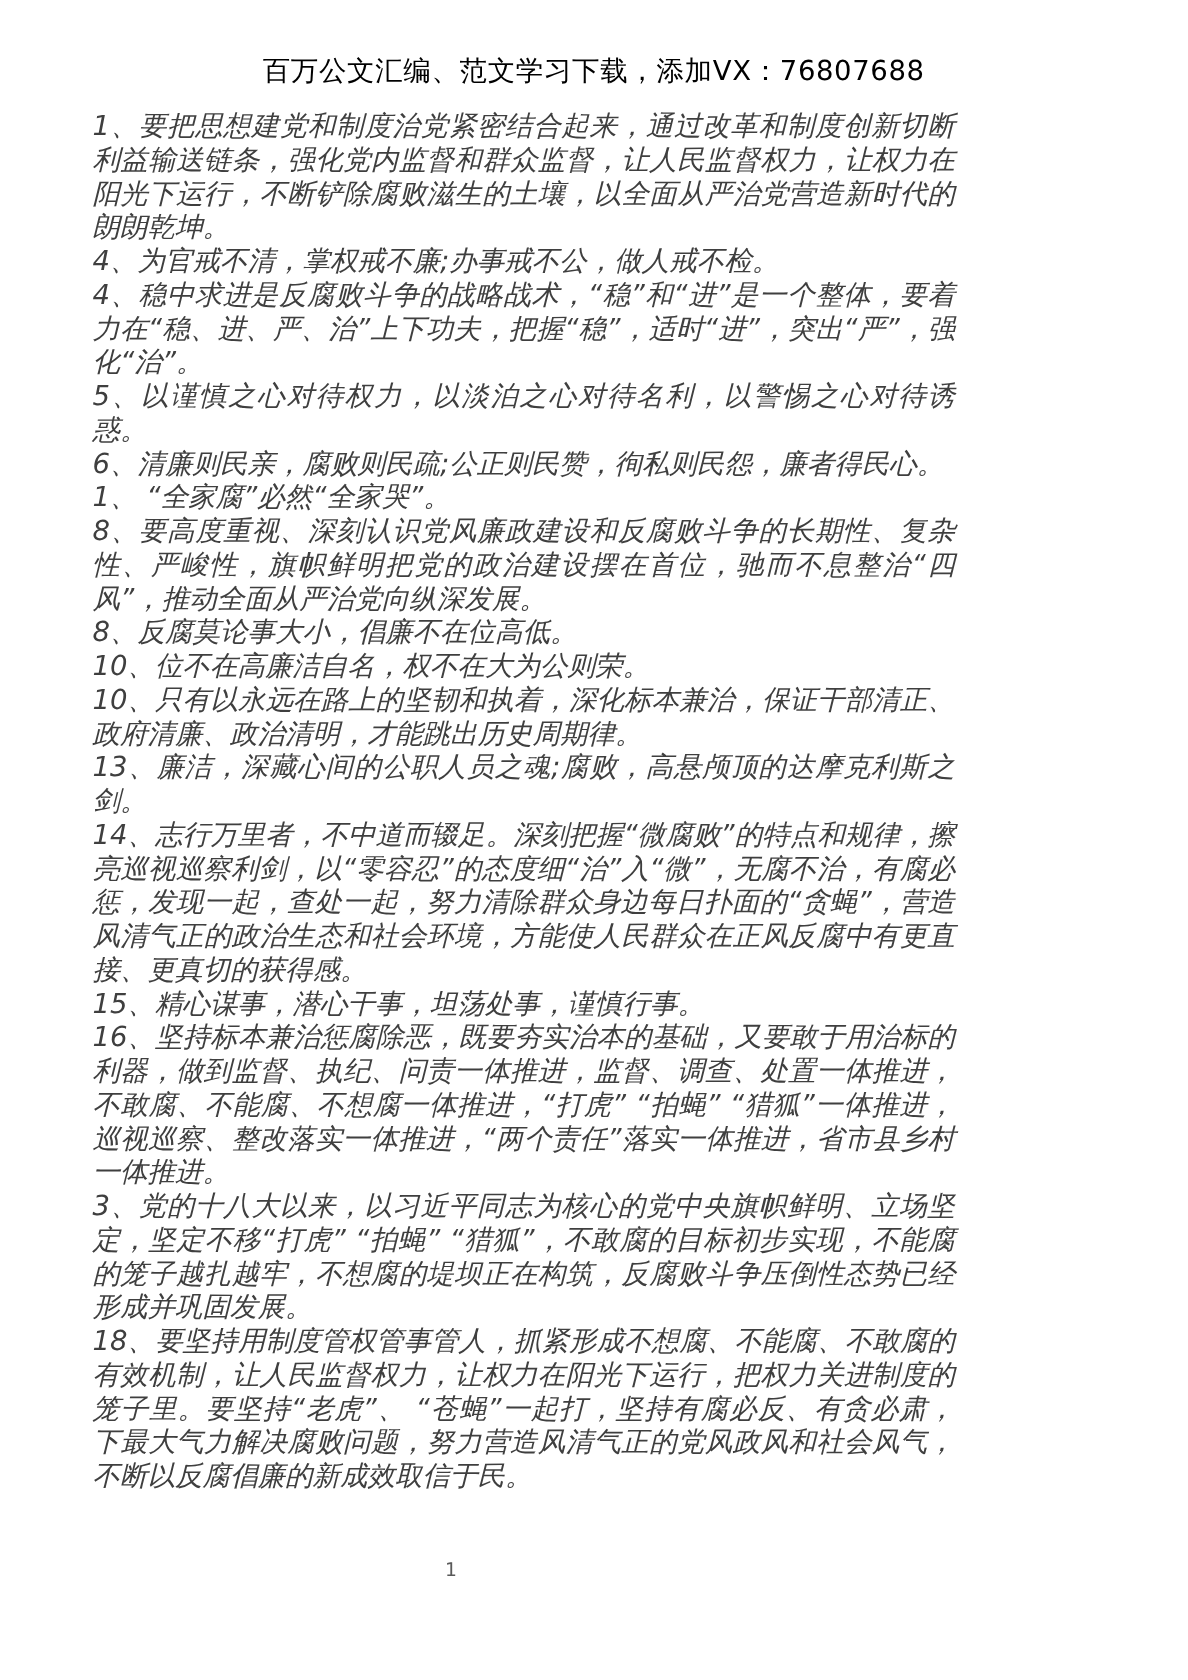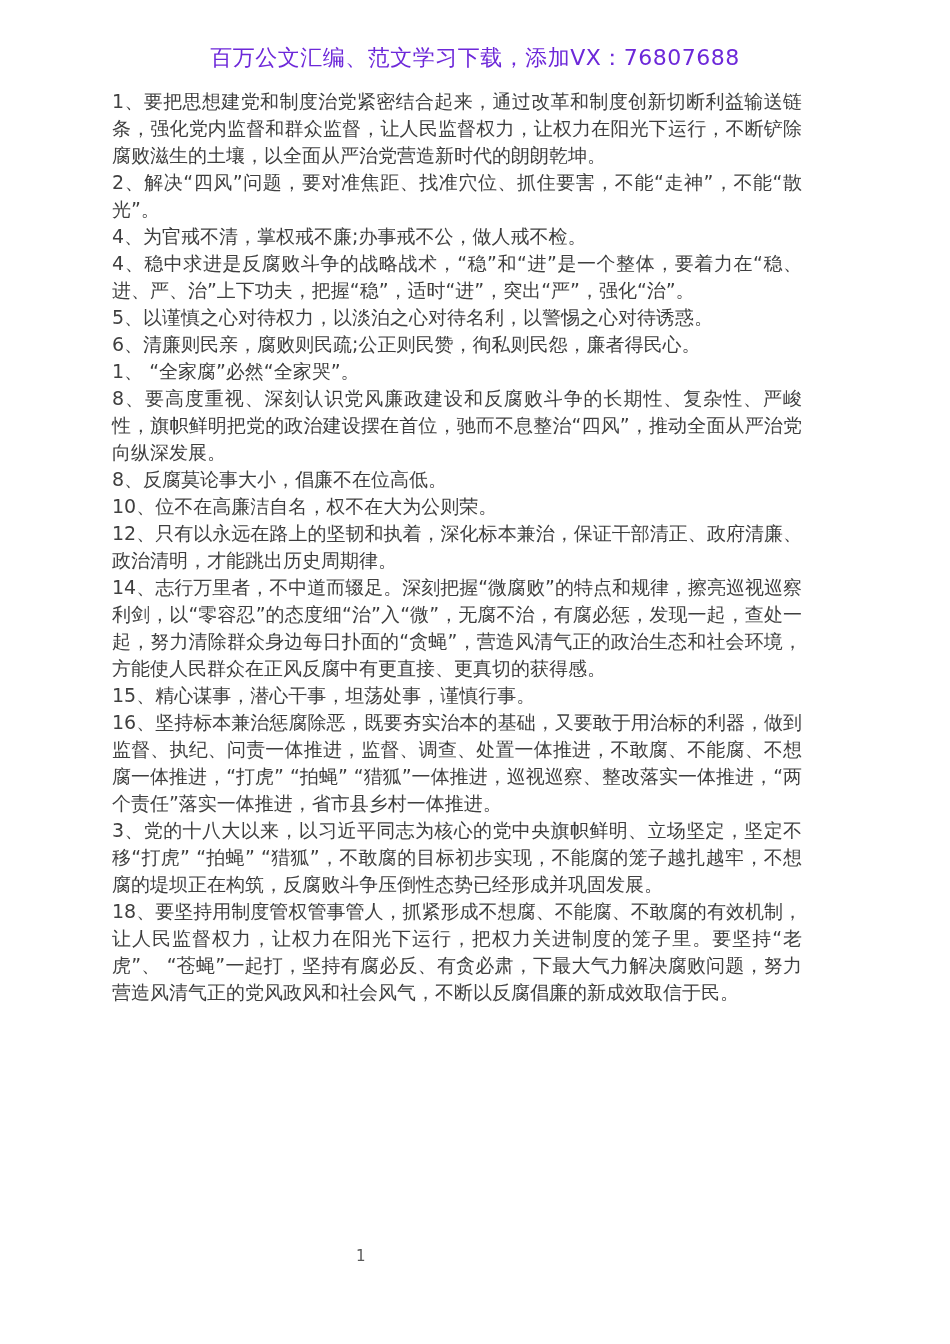--- a/index.html
+++ b/index.html
@@ -22,59 +22,60 @@
     padding-top: 46px;
   }
   .promo-header {
     text-align: center;
     font-size: 22px;
     line-height: 24px;
     letter-spacing: 0.5px;
     font-weight: 400;
   }
   .doc-body {
-    margin: 18px 130px 0 112px;
+    margin: 18px 130px 0 74px;
     width: 690px;
-    font-size: 19px;
+    font-size: 22px;
     line-height: 27px;
     text-align: justify;
     text-justify: inter-ideograph;
+    font-style: italic;
   }
   .doc-body p {
     margin: 0;
     padding: 0;
     word-break: break-all;
   }
   .page-footer {
     position: absolute;
     left: 356px;
     top: 1248px;
     font-size: 15px;
     color: #595959;
     line-height: 16px;
   }
 </style>
 </head>
 <body>
 
 <div class="page">
-  <div class="promo-header" style="color: #6d28d9;">百万公文汇编、范文学习下载，添加VX：76807688</div>
+  <div class="promo-header" style="color: #000000;">百万公文汇编、范文学习下载，添加VX：76807688</div>
 
   <div class="doc-body" style="color: rgb(63, 63, 63);">
       <p>1、要把思想建党和制度治党紧密结合起来，通过改革和制度创新切断利益输送链条，强化党内监督和群众监督，让人民监督权力，让权力在阳光下运行，不断铲除腐败滋生的土壤，以全面从严治党营造新时代的朗朗乾坤。</p>
-      <p>2、解决“四风”问题，要对准焦距、找准穴位、抓住要害，不能“走神”，不能“散光”。</p>
       <p>4、为官戒不清，掌权戒不廉;办事戒不公，做人戒不检。</p>
       <p>4、稳中求进是反腐败斗争的战略战术，“稳”和“进”是一个整体，要着力在“稳、进、严、治”上下功夫，把握“稳”，适时“进”，突出“严”，强化“治”。</p>
       <p>5、以谨慎之心对待权力，以淡泊之心对待名利，以警惕之心对待诱惑。</p>
       <p>6、清廉则民亲，腐败则民疏;公正则民赞，徇私则民怨，廉者得民心。</p>
       <p>1、 “全家腐”必然“全家哭”。</p>
       <p>8、要高度重视、深刻认识党风廉政建设和反腐败斗争的长期性、复杂性、严峻性，旗帜鲜明把党的政治建设摆在首位，驰而不息整治“四风”，推动全面从严治党向纵深发展。</p>
       <p>8、反腐莫论事大小，倡廉不在位高低。</p>
       <p>10、位不在高廉洁自名，权不在大为公则荣。</p>
-      <p>12、只有以永远在路上的坚韧和执着，深化标本兼治，保证干部清正、政府清廉、政治清明，才能跳出历史周期律。</p>
+      <p>10、只有以永远在路上的坚韧和执着，深化标本兼治，保证干部清正、政府清廉、政治清明，才能跳出历史周期律。</p>
+      <p>13、廉洁，深藏心间的公职人员之魂;腐败，高悬颅顶的达摩克利斯之剑。</p>
       <p>14、志行万里者，不中道而辍足。深刻把握“微腐败”的特点和规律，擦亮巡视巡察利剑，以“零容忍”的态度细“治”入“微”，无腐不治，有腐必惩，发现一起，查处一起，努力清除群众身边每日扑面的“贪蝇”，营造风清气正的政治生态和社会环境，方能使人民群众在正风反腐中有更直接、更真切的获得感。</p>
       <p>15、精心谋事，潜心干事，坦荡处事，谨慎行事。</p>
       <p>16、坚持标本兼治惩腐除恶，既要夯实治本的基础，又要敢于用治标的利器，做到监督、执纪、问责一体推进，监督、调查、处置一体推进，不敢腐、不能腐、不想腐一体推进，“打虎” “拍蝇” “猎狐”一体推进，巡视巡察、整改落实一体推进，“两个责任”落实一体推进，省市县乡村一体推进。</p>
       <p>3、党的十八大以来，以习近平同志为核心的党中央旗帜鲜明、立场坚定，坚定不移“打虎” “拍蝇” “猎狐”，不敢腐的目标初步实现，不能腐的笼子越扎越牢，不想腐的堤坝正在构筑，反腐败斗争压倒性态势已经形成并巩固发展。</p>
       <p>18、要坚持用制度管权管事管人，抓紧形成不想腐、不能腐、不敢腐的有效机制，让人民监督权力，让权力在阳光下运行，把权力关进制度的笼子里。要坚持“老虎”、 “苍蝇”一起打，坚持有腐必反、有贪必肃，下最大气力解决腐败问题，努力营造风清气正的党风政风和社会风气，不断以反腐倡廉的新成效取信于民。</p>
     </div>
 
   <div class="page-footer">1</div>
 </div>
 

